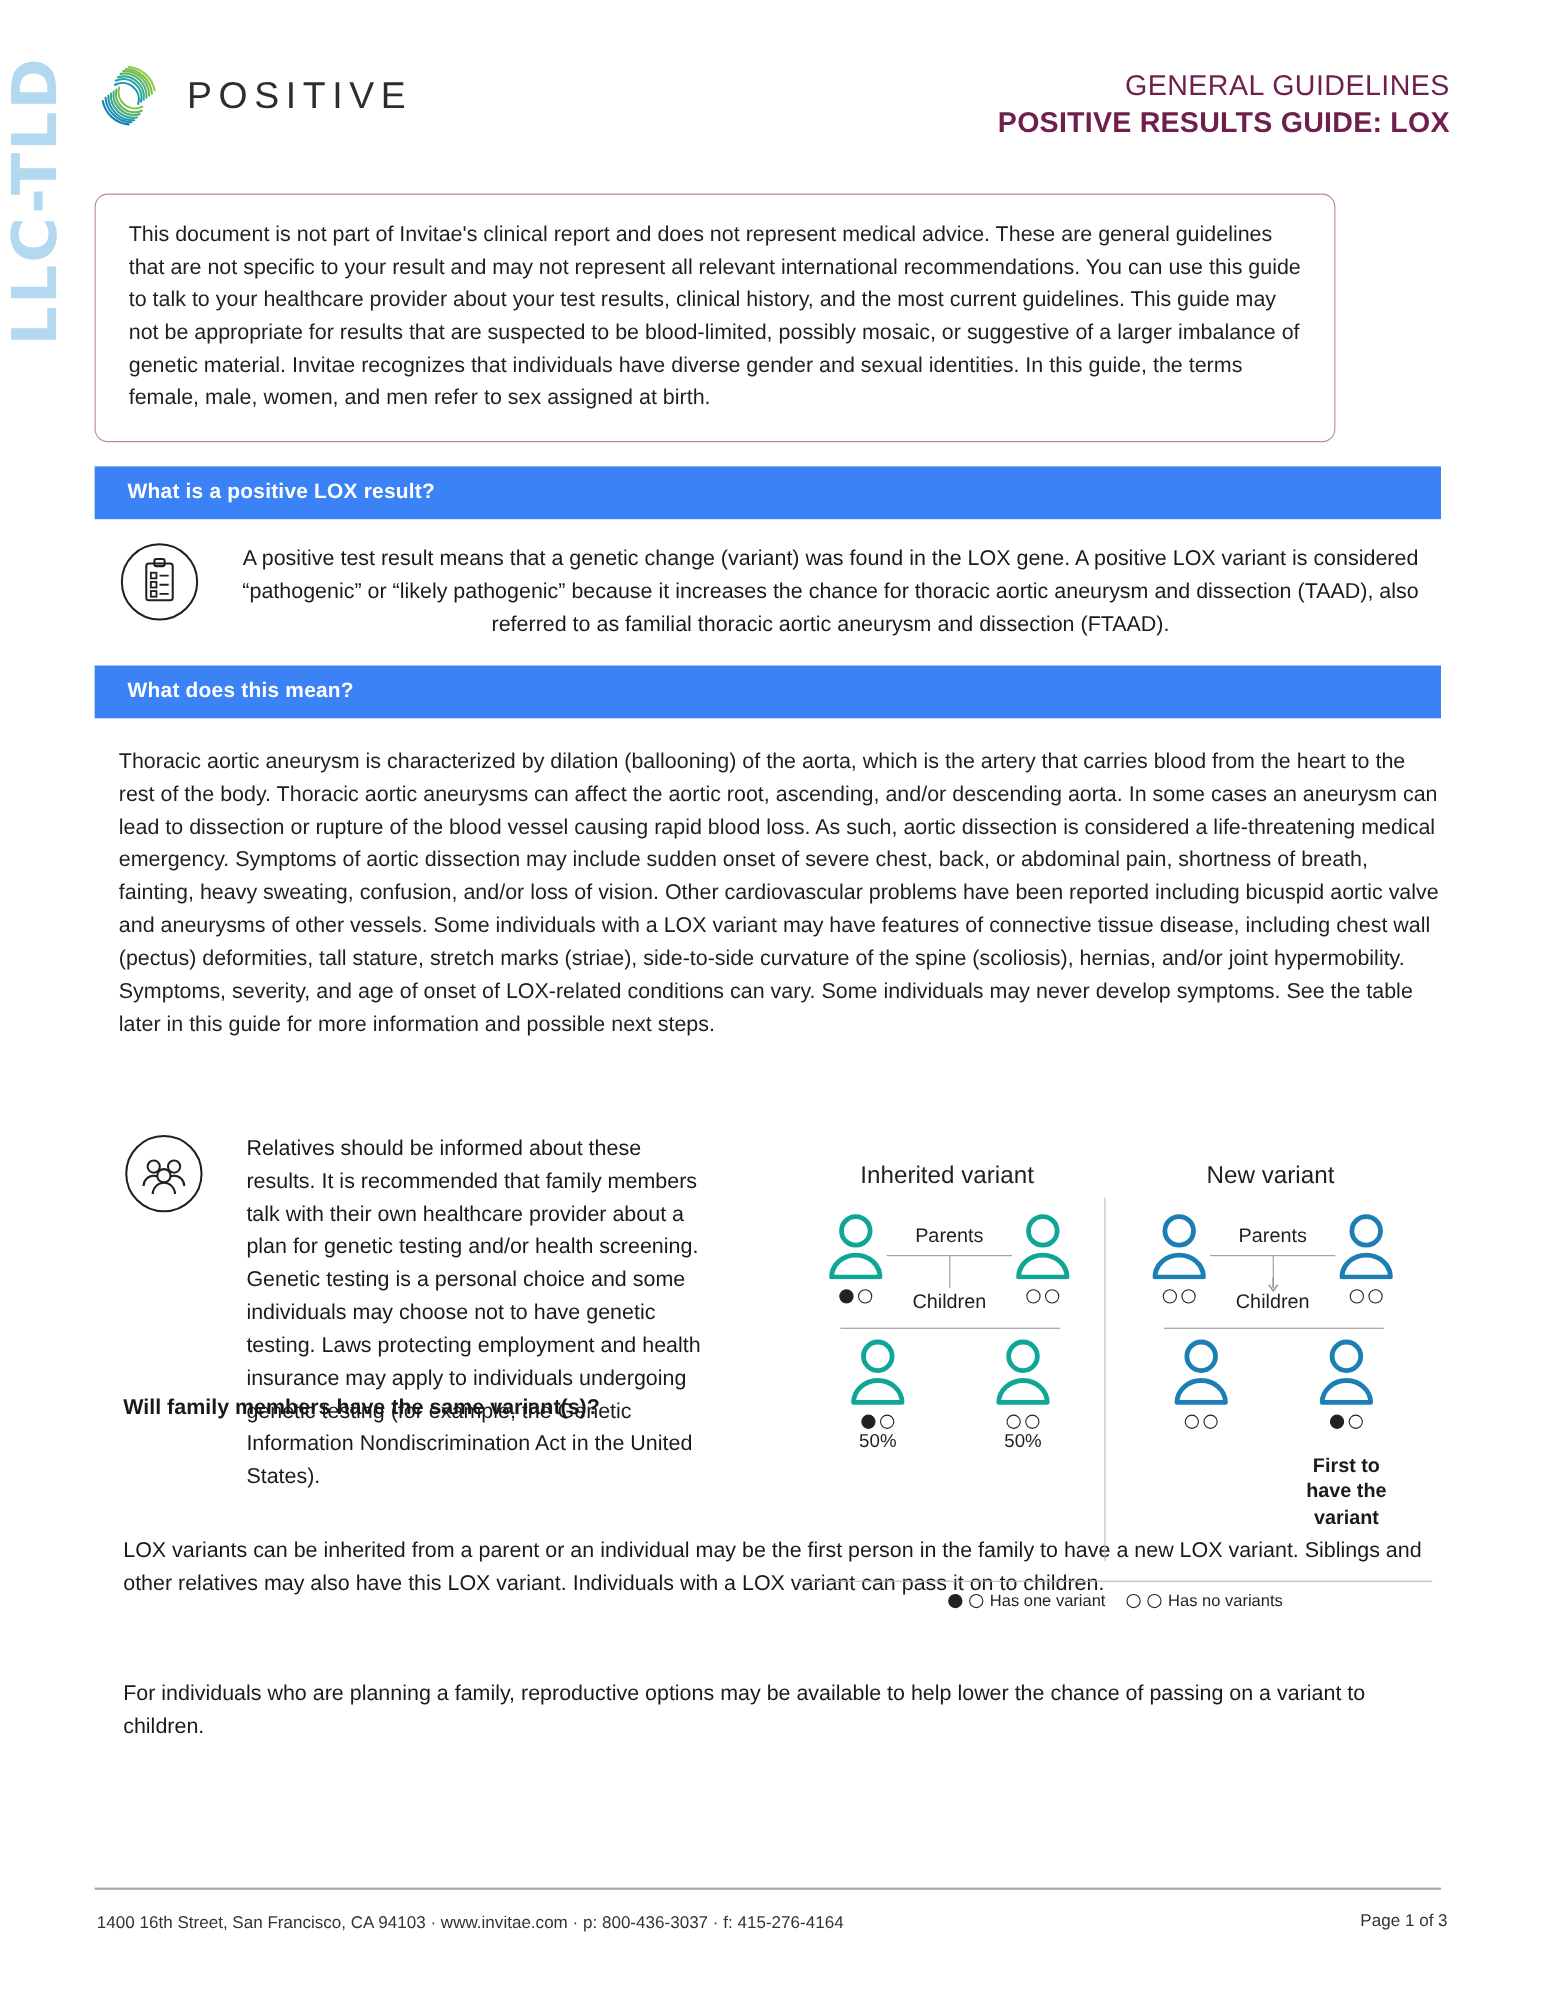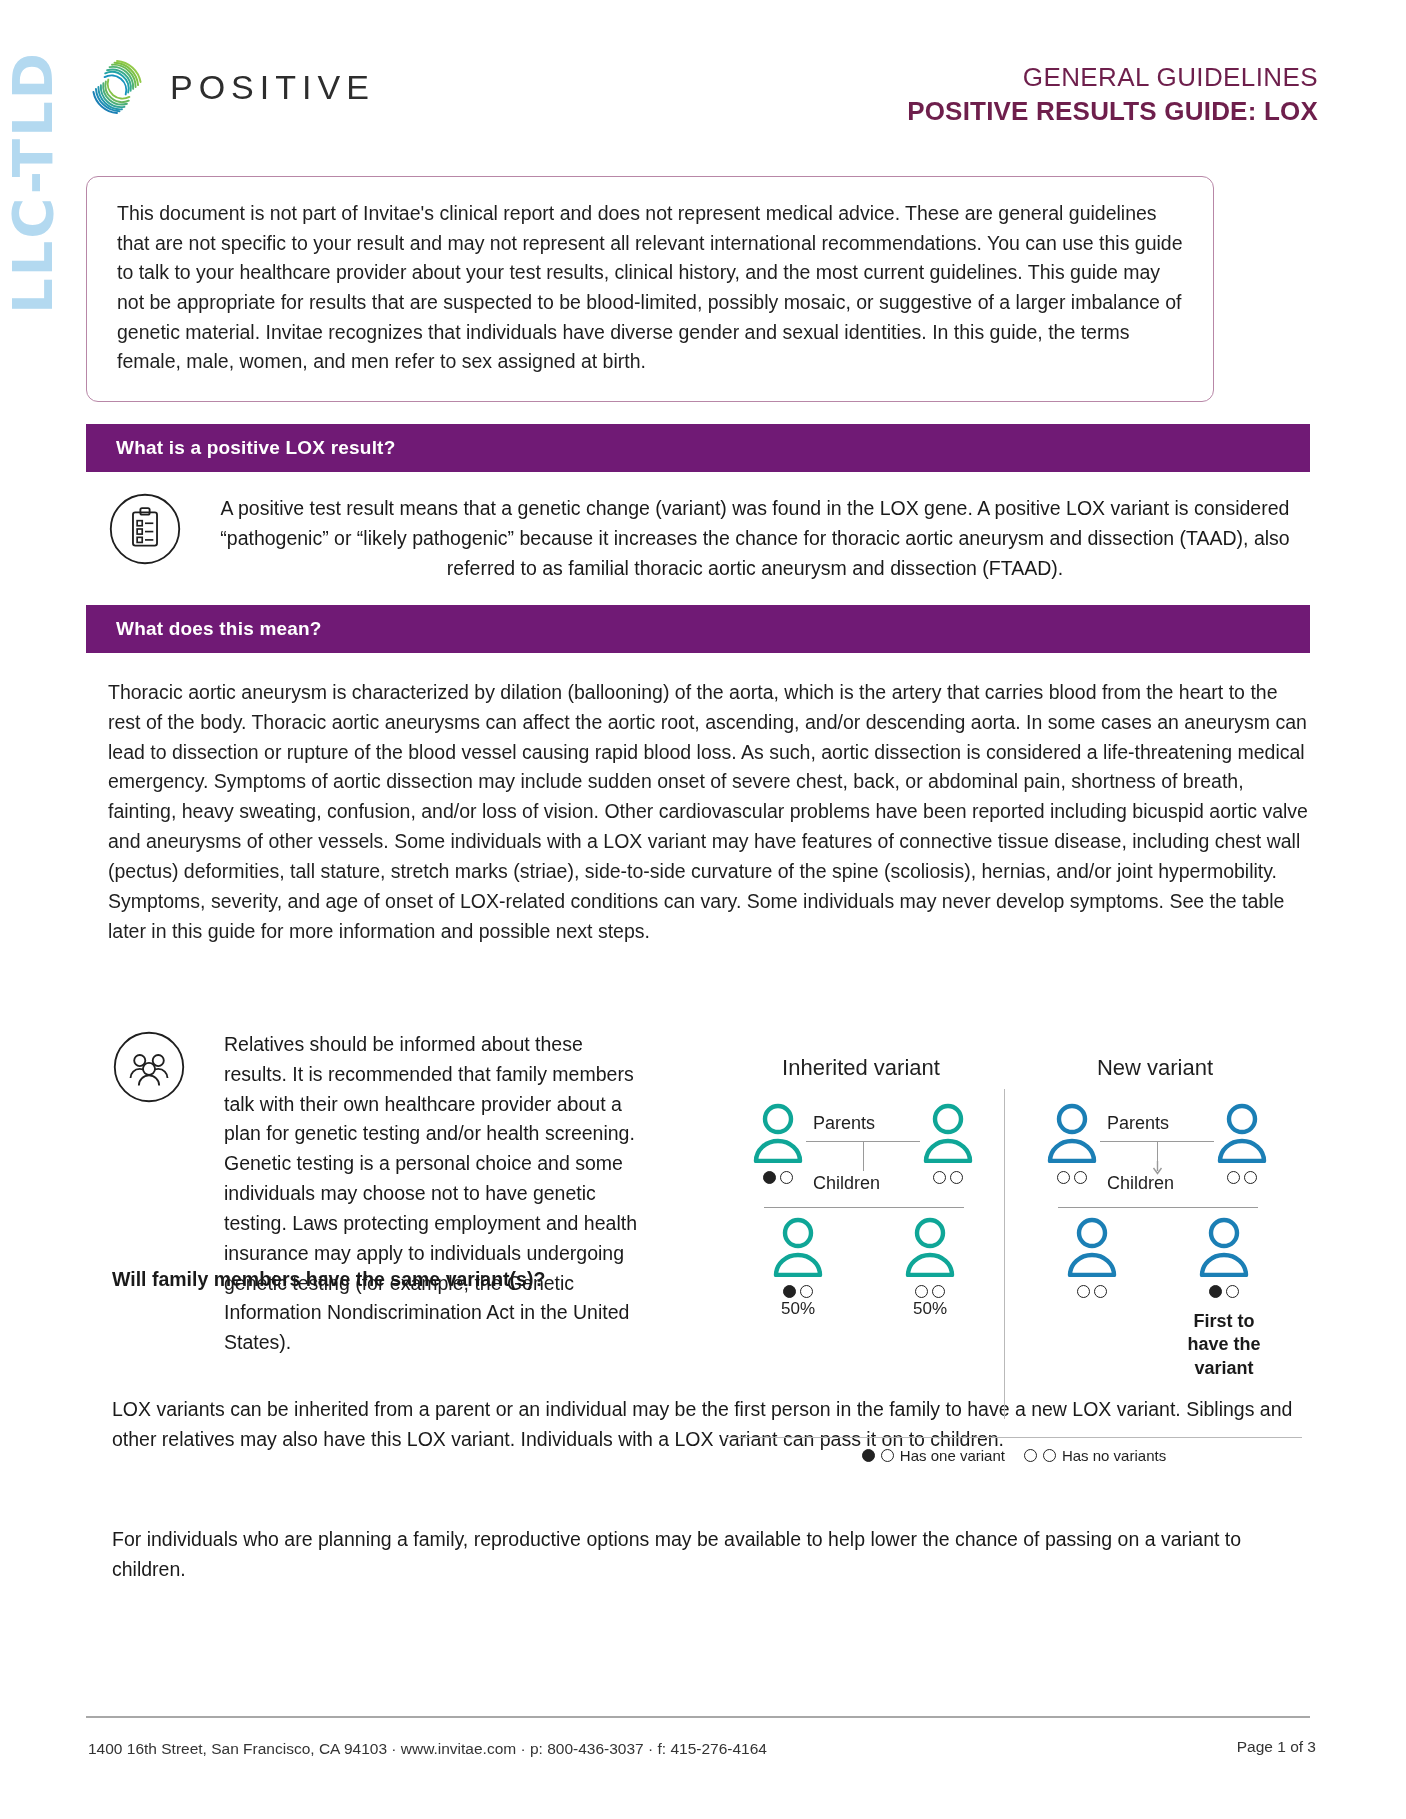--- a/index.html
+++ b/index.html
@@ -95,21 +95,21 @@
     line-height: 1.52;
     color: #1f1f1f;
   }
 
   
   .bar {
     position: absolute;
     left: 86px;
     width: 1224px;
     height: 48px;
-    background: #701a75;
+    background: #3b82f6;
     display: flex;
     align-items: center;
     box-sizing: border-box;
     padding-left: 30px;
   }
   .bar span {
     color: #ffffff;
     font-size: 19px;
     font-weight: 700;
     letter-spacing: 0.2px;
@@ -189,20 +189,21 @@
   .person-group { position: absolute; text-align: center; }
   .dot-pair {
     display: flex; justify-content: center; align-items: center;
     gap: 4px; margin-top: 4px;
   }
   .pct { font-size: 17px; color: #1f1f1f; margin-top: 1px; }
   .label-mid {
     position: absolute;
     font-size: 18px;
     color: #1f1f1f;
+    text-align: center;
   }
   .hline { position: absolute; height: 1px; background: #9a9a9a; }
   .vline { position: absolute; width: 1px; background: #9a9a9a; }
 
   
   .footer-rule {
     position: absolute;
     left: 86px;
     top: 1716px;
     width: 1224px;
@@ -442,21 +443,21 @@
 
     <div class="person-group" style="left:474px; top:162px; width:64px;">
       <svg width="52" height="60" viewBox="0 0 52 60" aria-hidden="true">
         <circle cx="26" cy="16" r="13" fill="none" stroke="#1b7fb5" stroke-width="4.4"></circle>
         <path d="M4 58 a22 20 0 0 1 44 0 z" fill="#fff" stroke="#1b7fb5" stroke-width="4.4" stroke-linejoin="round"></path>
       </svg>
       <div class="dot-pair">
         <span class="dot filled"></span>
         <span class="dot"></span>
       </div>
-      <div style="font-size:18px; font-weight:700; line-height:1.3; margin-top:12px; width:92px; margin-left:-14px;">First to have the variant</div>
+      <div style="font-size:18px; font-weight:700; line-height:1.3; margin-top:22px; width:92px; margin-left:-14px;">First to have the variant</div>
     </div>
 
     <div class="legend-rule"></div>
     <div class="legend">
       <div class="legend-item">
         <span class="dot filled"></span>
         <span class="dot"></span>
         <span>Has one variant</span>
       </div>
       <div class="legend-item">

